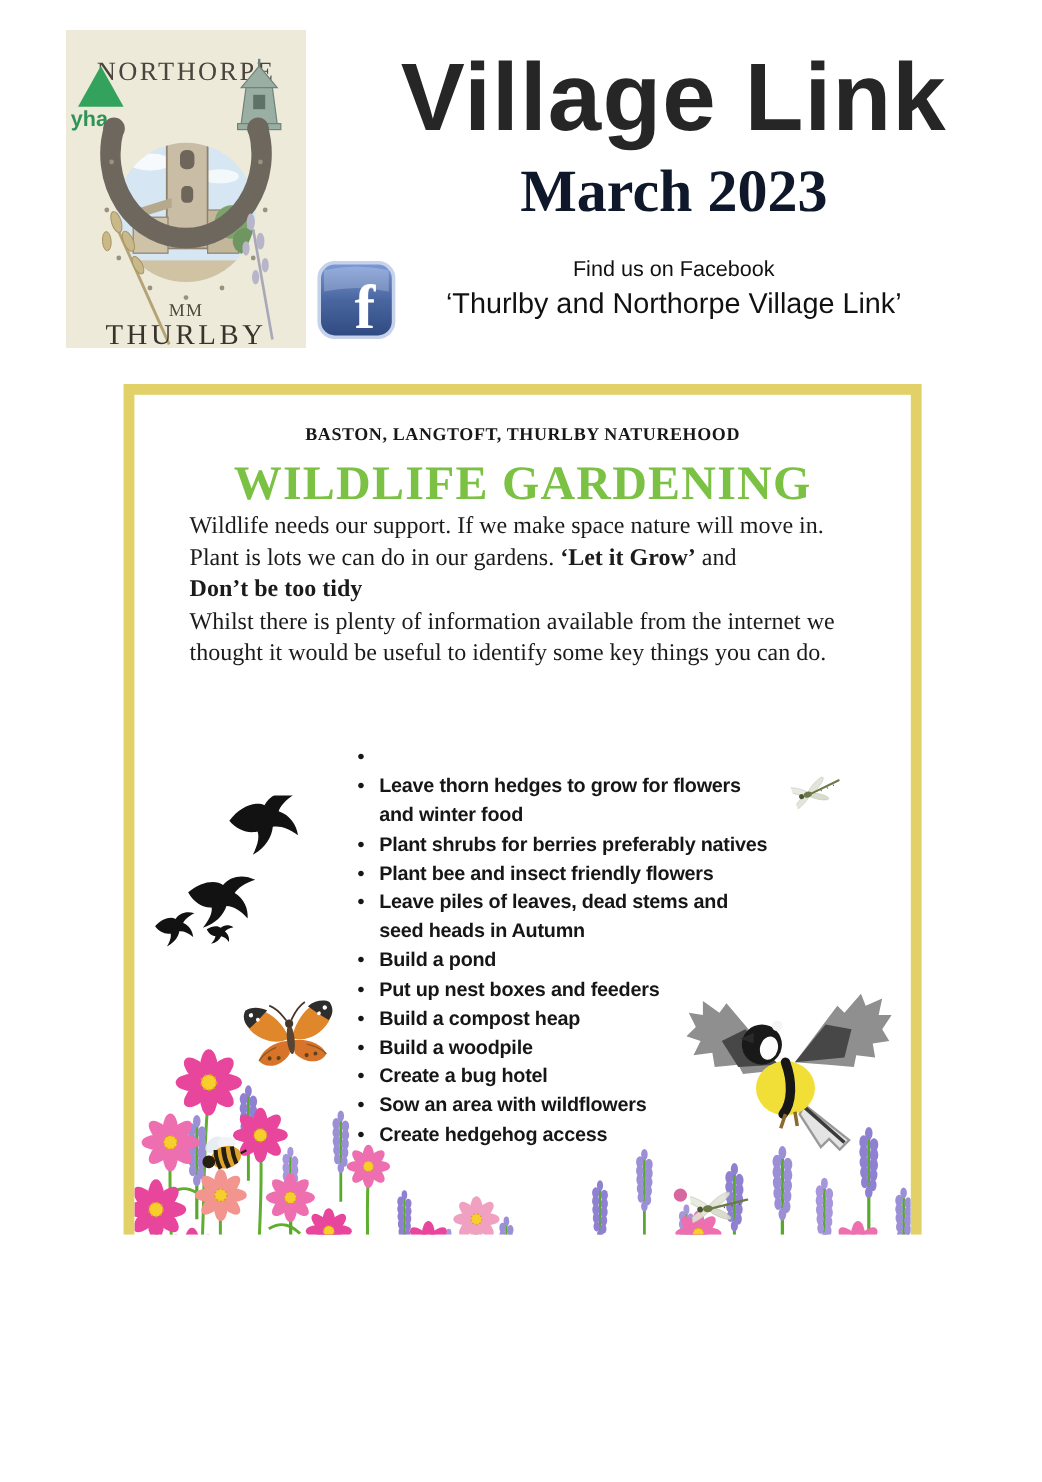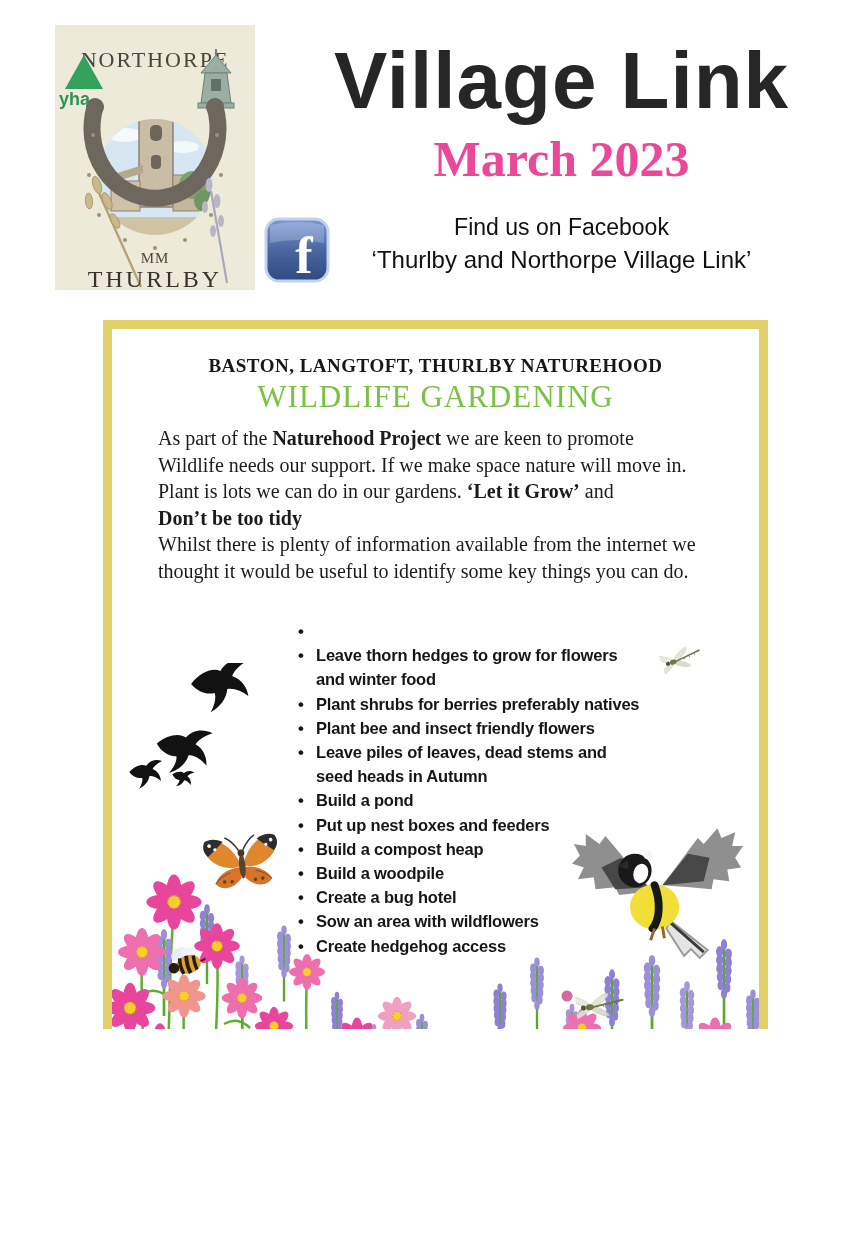--- a/index.html
+++ b/index.html
@@ -5,34 +5,34 @@
   html,body{margin:0;padding:0;background:#ffffff;}
   .page{position:relative;width:868px;height:1029px;background:#ffffff;overflow:hidden;
         font-family:"Liberation Sans",sans-serif;color:#1c1c1c;}
 
   
   .logo-box{position:absolute;left:55px;top:25px;width:200px;height:265px;}
   .masthead{position:absolute;left:255px;top:36px;width:613px;text-align:center;}
   .masthead .title{font-family:"Liberation Sans",sans-serif;font-weight:bold;
         font-size:80px;line-height:1.12;color:#262626;letter-spacing:1px;margin:0;}
   .masthead .issue{font-family:"Liberation Serif",serif;font-weight:bold;
-        font-size:50px;line-height:1.1;color:#ec4899;margin:6px 0 0 0;}
+        font-size:50px;line-height:1.1;color:#0f172a;margin:6px 0 0 0;}
   .fb-block{position:absolute;left:255px;top:214px;width:613px;text-align:center;}
-  .fb-line1{font-size:23px;color:#111;}
+  .fb-line1{font-size:18px;color:#111;}
   .fb-line2{font-size:24px;color:#111;margin-top:5px;}
   .fb-icon{position:absolute;left:264px;top:217px;width:66px;height:66px;}
 
   
   .poster{position:absolute;left:103px;top:320px;width:647px;height:884px;
           border:9px solid #e2d069;background:#ffffff;overflow:hidden;}
   .kicker{position:absolute;top:26px;left:0;width:100%;text-align:center;z-index:3;
-          font-family:"Liberation Serif",serif;font-weight:bold;font-size:19px;
+          font-family:"Liberation Serif",serif;font-weight:bold;font-size:15px;
           letter-spacing:.5px;color:#171717;}
   .poster-title{position:absolute;top:50px;left:0;width:100%;text-align:center;z-index:3;
-          font-family:"Liberation Serif",serif;font-weight:normal;font-size:31px;
+          font-family:"Liberation Serif",serif;font-weight:bold;font-size:40px;
           letter-spacing:1px;color:#7bc143;}
   .paragraph{position:absolute;top:96px;left:46px;width:604px;z-index:3;
           font-family:"Liberation Serif",serif;font-size:20px;line-height:26.5px;color:#1b1b1b;}
   .paragraph .b{font-weight:bold;}
   .bullets{position:absolute;top:290px;left:186px;width:420px;z-index:3;}
   .bullet{display:flex;gap:8px;font-family:"Liberation Sans",sans-serif;
           font-weight:bold;font-size:16.5px;line-height:24.2px;letter-spacing:-.2px;color:#161616;}
   .bullet .dot{width:10px;flex:0 0 10px;}
 
   .deco{position:absolute;z-index:2;}
@@ -230,21 +230,20 @@
   </svg>
   <div class="fb-block">
     <div class="fb-line1">Find us on Facebook</div>
     <div class="fb-line2">‘Thurlby and Northorpe Village Link’</div>
   </div>
 
   <div class="poster">
     <div class="kicker">BASTON, LANGTOFT, THURLBY NATUREHOOD</div>
     <div class="poster-title">WILDLIFE GARDENING</div>
     <div class="paragraph">
-        <div class="pline"><span>As part of the </span><span class="b">Naturehood Project</span><span> we are keen to promote</span></div>
         <div class="pline"><span>Wildlife needs our support. If we make space nature will move in.</span></div>
         <div class="pline"><span>Plant is lots we can do in our gardens. </span><span class="b">‘Let it Grow’</span><span> and</span></div>
         <div class="pline"><span class="b">Don’t be too tidy</span></div>
         <div class="pline"><span>Whilst there is plenty of information available from the internet we</span></div>
         <div class="pline"><span>thought it would be useful to identify some key things you can do.</span></div>
       </div>
     <div class="bullets">
         <div class="bullet">
           <span class="dot">•</span>
         </div>

